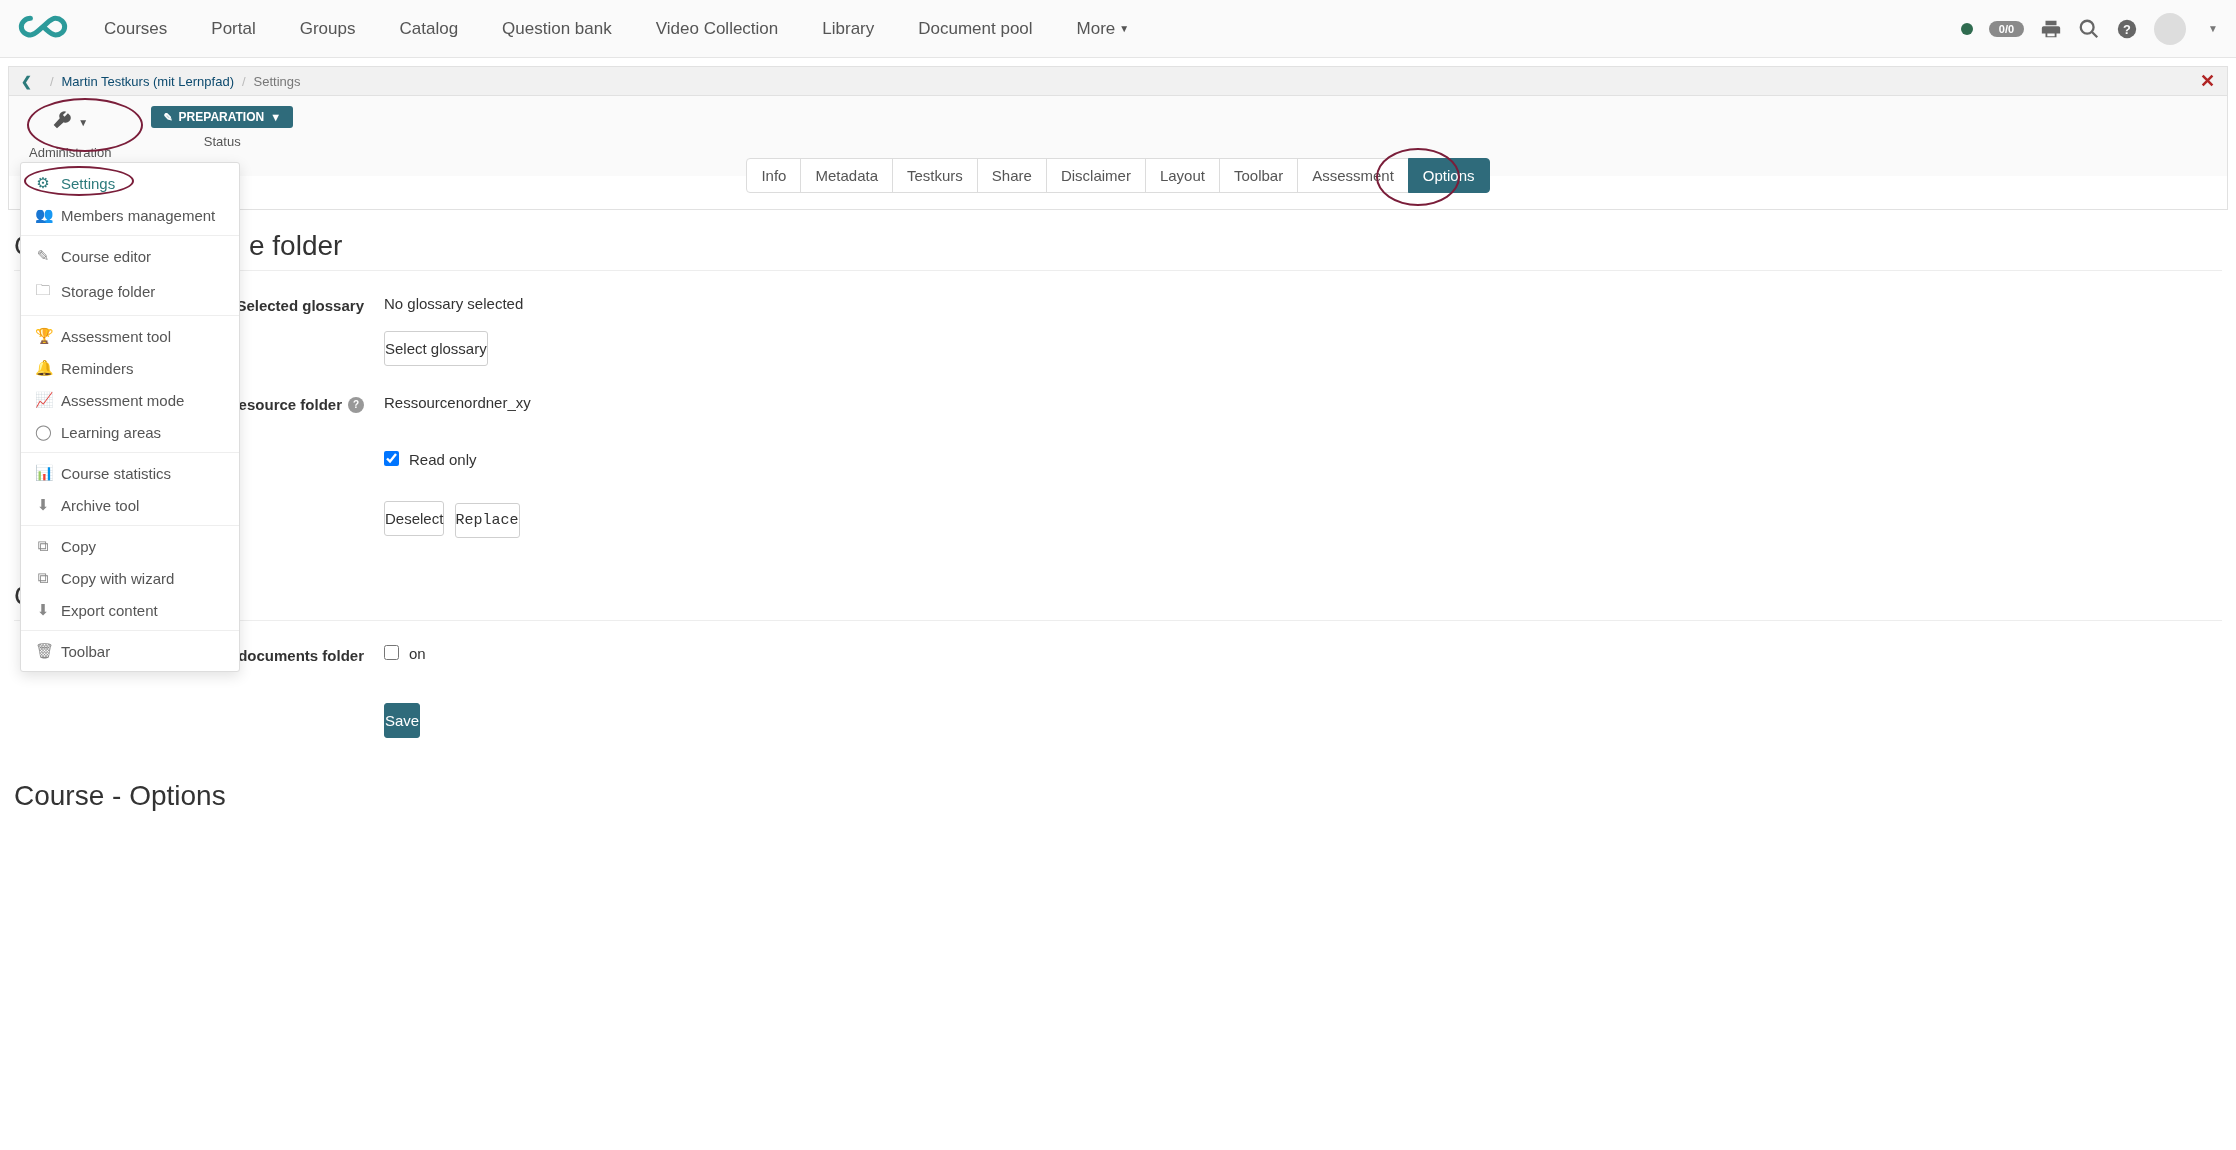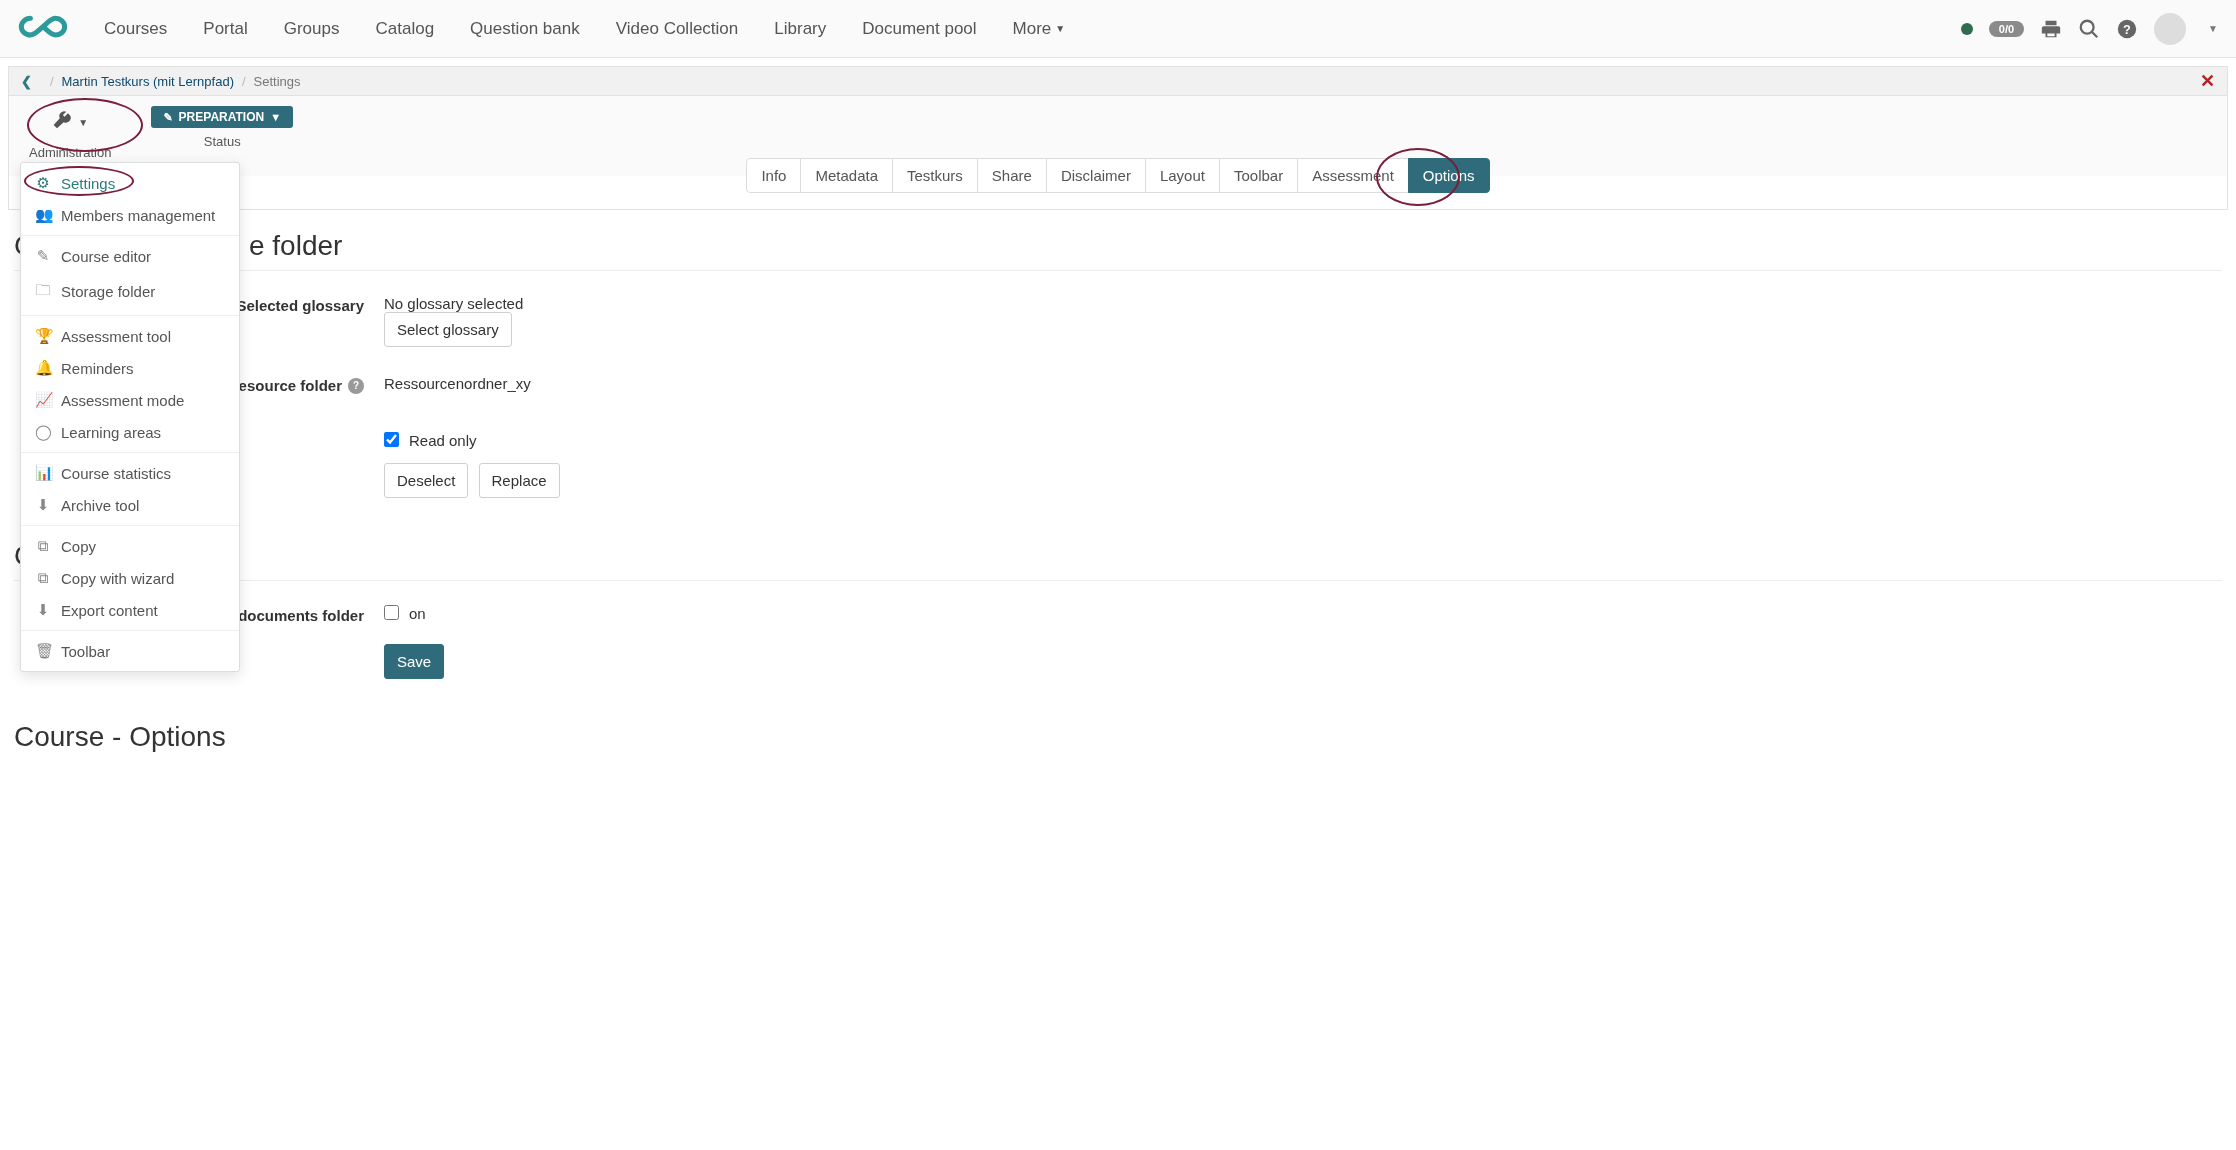--- a/index.html
+++ b/index.html
@@ -19,21 +19,21 @@
     background: #fafafa;
   }
   .logo {
     width: 50px;
     margin-right: 18px;
     color: #2c7a7b;
   }
   .nav-items {
     display: flex;
     align-items: center;
-    gap: 0;
+    gap: 8px;
   }
   .nav-item {
     padding: 0 18px;
     font-size: 17px;
     color: #555;
     cursor: pointer;
     height: 58px;
     display: flex;
     align-items: center;
   }
@@ -295,27 +295,28 @@
   }
   .note {
     color: #777;
     margin: 14px 0 20px 0;
     font-size: 15px;
   }
   .btn {
     display: inline-block;
     border: 1px solid #cfcfcf;
     background: #fff;
-    padding: 8px 12px;
+    padding: 8px 0;
     font-size: 15px;
     border-radius: 3px;
     cursor: pointer;
     color: #333;
-  }
-  .btn + .btn { margin-left: 6px; }
+    margin-top: 19px;
+  }
+  .btn + .btn { margin-left: 6px; font-family: Liberation Mono, monospace; }
   .btn-primary {
     background: #2f6b7b;
     color: #fff;
     border-color: #2f6b7b;
   }
   .checkbox-row {
     display: flex;
     align-items: flex-start;
     gap: 10px;
     margin: 14px 0;

